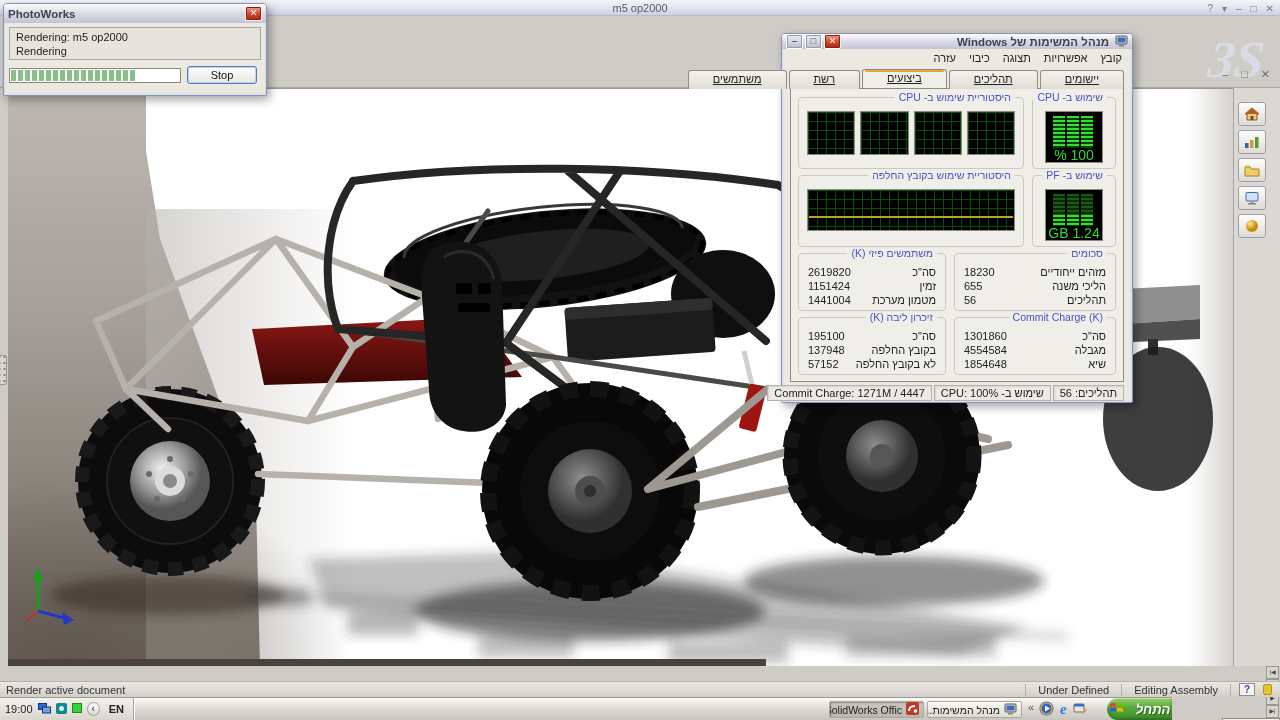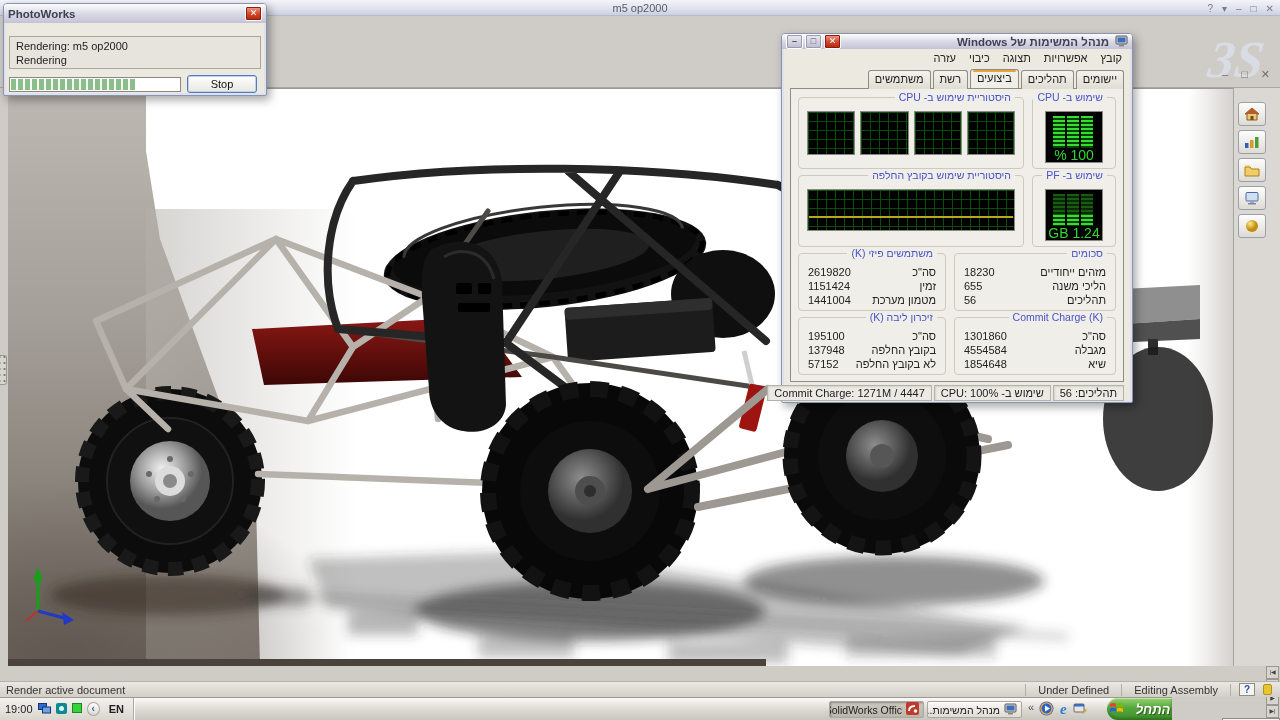--- a/index.html
+++ b/index.html
@@ -71,36 +71,36 @@
     box-shadow:inset 0 0 0 2px #dfe2ec, 3px 4px 10px rgba(0,0,0,.35); }
   .xptitle { height:19px; border-radius:3px 3px 0 0; background:linear-gradient(180deg,#fdfdfe,#dadae6 50%,#c3c3d4);
     display:flex; align-items:center; padding:0 4px; gap:4px; }
   .xptitle .t { font-weight:bold; font-size:11.5px; color:#3e4152; }
   .wbtn { width:17px; height:15px; border-radius:2px; border:1px solid #fff; box-shadow:inset 0 0 0 1px #9a9ab0;
     background:linear-gradient(180deg,#ececf4,#bcbcd0); color:#4a4a5e; font-size:9px; line-height:13px; text-align:center; font-weight:bold; }
   .wbtn.close { background:linear-gradient(180deg,#f0a090,#d24328 55%,#ad2810); box-shadow:inset 0 0 0 1px #8d1d08; color:#fff; }
 
   
   #photoworks { left:3px; top:3px; width:264px; height:93px; z-index:60; }
-  .pw-body { padding:13px 5px; }
+  .pw-body { padding:4px 5px; }
   .pw-panel { border:1px solid #aaa79d; background:#e6e4dd; height:33px; padding:2px 6px; color:#222; line-height:14px; }
   .pw-bottom { display:flex; align-items:center; margin-top:6px; }
   .pw-progress { width:172px; height:15px; border:1px solid #8a887f; background:#fff; padding:1px; }
   .pw-fill { height:100%; background:repeating-linear-gradient(90deg,#8cbe8c 0 5px,#f6faf6 5px 7px); }
   .pw-stop { margin-left:auto; margin-right:4px; width:70px; height:18px; font-size:11px; color:#111;
     background:linear-gradient(180deg,#fefefe,#e9e7de); border:1px solid #4f7dc0; border-radius:3px; box-shadow:inset 0 0 0 1px #bdd2ef; }
 
   
   #taskmgr { left:781px; top:33px; width:352px; height:370px; z-index:50; direction:rtl; display:flex; flex-direction:column; }
   .tm-title-icon { margin-left:2px; }
   .tm-menu { display:flex; gap:13px; padding:3px 10px 2px; color:#222; }
   .tm-menu span { cursor:default; }
   .tm-tabs { display:flex; padding:0 8px; gap:2px; margin-top:3px; position:relative; z-index:2; }
   .tm-tab { border:1px solid #8f8c84; border-bottom:none; border-radius:3px 3px 0 0;
-    background:linear-gradient(180deg,#f3f2ec,#e0ddd3); padding:2px 6px 3px; color:#222; position:relative; top:1px; }
+    background:linear-gradient(180deg,#f3f2ec,#e0ddd3); padding:2px 24px 3px; color:#222; position:relative; top:1px;text-decoration:underline; }
   .tm-tab.active { background:#f0eee8; font-weight:normal; padding-bottom:4px; top:0; }
   .tm-tab.active::before { content:""; position:absolute; top:0; left:2px; right:2px; height:2px; background:#e8a33d; border-radius:2px; }
   .tm-page { border:1px solid #8f8c84; background:#f0eee8; margin:0 8px; flex:1; display:flex; flex-direction:column; gap:6px; padding:8px 7px 6px; }
   .tm-row { display:flex; gap:8px; }
   .tm-row.meters { height:72px; }
   .tm-row.stats { height:58px; }
   .tm-group { position:relative; border:1px solid #cdc9bd; border-radius:4px; }
   .tm-group.fixed96 { width:84px; }
   .tm-group.fixed162 { width:162px; }
   .tm-group.grow { flex:1; }

